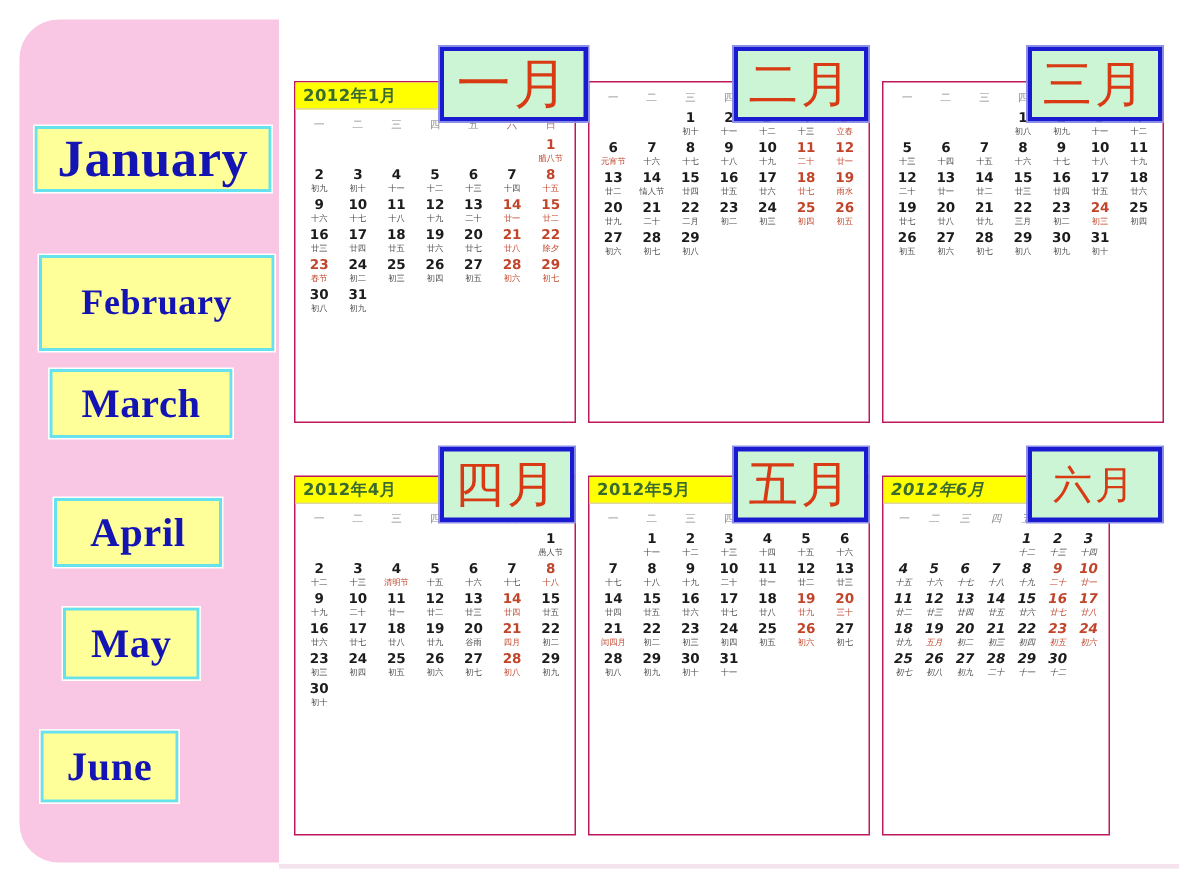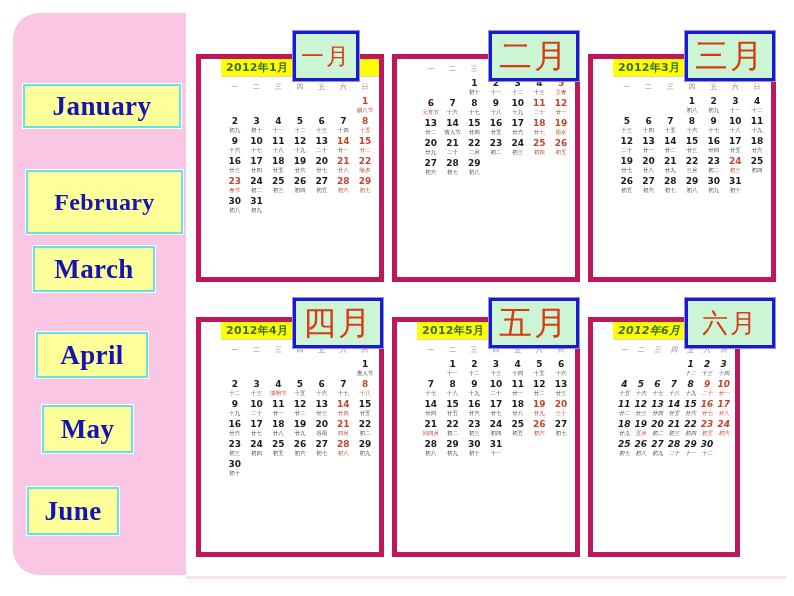--- a/index.html
+++ b/index.html
@@ -102,22 +102,21 @@
     justify-content: center;
     box-sizing: border-box;
     letter-spacing: 2px;
   }
 
   
   .cal {
     position: absolute;
     box-sizing: border-box;
     background: #ffffff;
-    border: 5px solid #be185d;
-    padding-left: 20px;
+    border: 1px solid #be185d;
   }
   .cal-title {
     height: 17px;
     background: #ffff00;
     border-bottom: 1px solid #ded8a0;
     color: #3a6b2f;
     font-family: "DejaVu Sans", sans-serif;
     font-size: 11px;
     font-weight: bold;
     line-height: 17px;
@@ -170,21 +169,21 @@
 <body>
 
 <div id="pink-panel"></div>
 
 <div id="star-deco">★</div>
 <div id="star-deco-2">★</div>
 
 <div id="calendar-slab"></div>
 <div id="slab-shadow"></div>
 
-<div class="en-chip" style="left:23px; top:84px; width:158px; height:44px; font-size:27px;">January</div>
+<div class="en-chip" style="left:23px; top:84px; width:158px; height:44px; font-size:35px;">January</div>
 <div class="en-chip" style="left:26px; top:170px; width:157px; height:64px; font-size:24px;">February</div>
 <div class="en-chip" style="left:33px; top:246px; width:122px; height:46px; font-size:27px;text-align:right;">March</div>
 <div class="en-chip" style="left:36px; top:332px; width:112px; height:46px; font-size:27px;">April</div>
 <div class="en-chip" style="left:42px; top:405px; width:91px; height:48px; font-size:27px;">May</div>
 <div class="en-chip" style="left:27px; top:487px; width:92px; height:48px; font-size:27px;">June</div>
 
 <div class="cal" style="left:196px; top:54px; width:188px; height:228px;">
   <div class="cal-title">2012年1月</div>
   <div class="cal-body">
     <table class="cal-grid">
@@ -498,21 +497,20 @@
             <td>&nbsp;</td>
             <td>&nbsp;</td>
             <td>&nbsp;</td>
           </tr>
         </tbody>
       </table>
   </div>
 </div>
 
 <div class="cal" style="left:588px; top:54px; width:188px; height:228px;">
-  <div class="cal-title">2012年3月</div>
   <div class="cal-body">
     <table class="cal-grid">
         <thead>
           <tr>
             <th>一</th>
             <th>二</th>
             <th>三</th>
             <th>四</th>
             <th>五</th>
             <th class="wk">六</th>
@@ -1136,18 +1134,18 @@
               <div class="d-num">30</div>
               <div class="d-sub">十二</div>
             </td>
             <td>&nbsp;</td>
           </tr>
         </tbody>
       </table>
   </div>
 </div>
 
-<div class="cn-chip" style="left:293px; top:31px; width:66px; height:50px; font-size:23px;">一月</div>
+<div class="cn-chip" style="left:293px; top:31px; width:99px; height:50px; font-size:36px;">一月</div>
 <div class="cn-chip" style="left:489px; top:31px; width:90px; height:50px; font-size:33px;">二月</div>
 <div class="cn-chip" style="left:685px; top:31px; width:90px; height:50px; font-size:33px;">三月</div>
 <div class="cn-chip" style="left:293px; top:298px; width:90px; height:50px; font-size:33px;">四月</div>
 <div class="cn-chip" style="left:489px; top:298px; width:90px; height:50px; font-size:33px;">五月</div>
 <div class="cn-chip" style="left:685px; top:298px; width:90px; height:50px; font-size:26px;">六月</div>
 
 </body></html>

